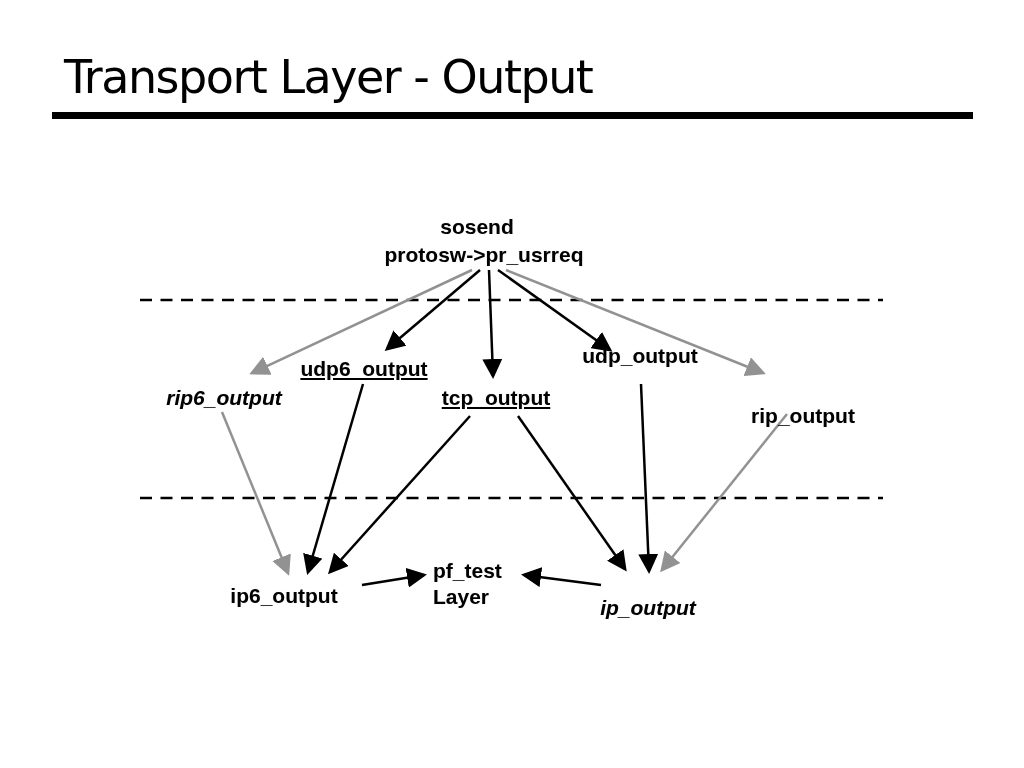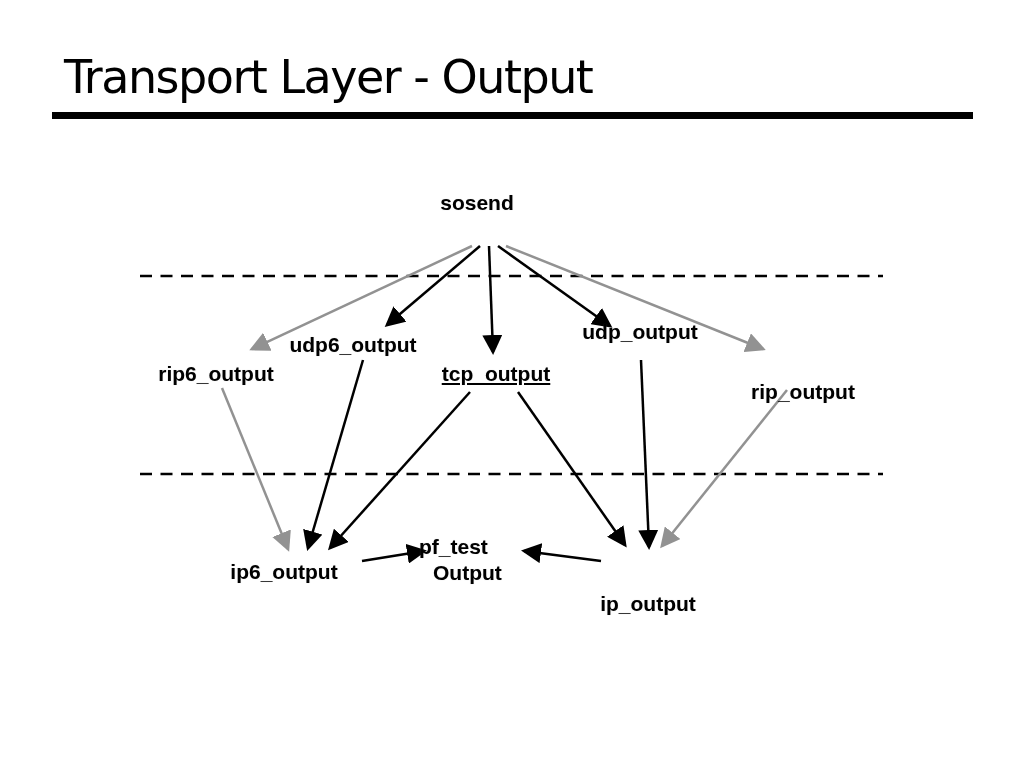--- a/index.html
+++ b/index.html
@@ -23,45 +23,45 @@
     line-height: 1.1;
     white-space: nowrap;
   }
   .title-underline {
     position: absolute;
     left: 52px; top: 112px;
     width: 921px; height: 7px;
     background: #000;
   }
 
-  .diagram { position: absolute; inset: 0; }
+  .diagram { position: absolute; inset: 0; margin-top: 24px; }
   #edge-layer { position: absolute; left: 0; top: 0; }
 
   .lbl {
     position: absolute;
     transform: translate(-50%, -50%);
     font-family: "Liberation Sans", sans-serif;
     font-weight: 700;
     font-size: 21px;
     color: #000;
     white-space: nowrap;
     text-shadow: 0 0 1px rgba(120,120,120,0.35);
   }
   .lbl.left-aligned { transform: translate(0, -50%); }
 
   #n-sosend1 { left: 477px; top: 203px; }
   #n-sosend2 { left: 484px; top: 231px; }
-  #n-udp6    { left: 353px; top: 345px; }
-  #n-rip6    { left: 216px; top: 374px; }
+  #n-udp6    { left: 364px; top: 345px; text-decoration: underline; }
+  #n-rip6    { left: 224px; top: 374px; font-style: italic; }
   #n-tcp     { left: 496px; top: 374px; text-decoration: underline; }
   #n-udp     { left: 640px; top: 332px; }
   #n-rip     { left: 803px; top: 392px; }
   #n-ip6     { left: 284px; top: 572px; }
-  #n-ip      { left: 648px; top: 604px; }
-  #n-pf1     { left: 419px; top: 547px; }
+  #n-ip      { left: 648px; top: 584px; font-style: italic; }
+  #n-pf1     { left: 433px; top: 547px; }
   #n-pf2     { left: 433px; top: 573px; }
 </style>
 </head>
 <body>
 
 <div class="slide">
 
   <div class="slide-title">Transport Layer - Output</div>
 
   <div class="title-underline"></div>
@@ -88,27 +88,28 @@
         <line x1="363" y1="360" x2="308" y2="548" stroke="#000000" stroke-width="2.5" marker-end="url(#ah-black)"></line>
         <line x1="470" y1="392" x2="330" y2="548" stroke="#000000" stroke-width="2.5" marker-end="url(#ah-black)"></line>
         <line x1="518" y1="392" x2="625" y2="545" stroke="#000000" stroke-width="2.5" marker-end="url(#ah-black)"></line>
         <line x1="641" y1="360" x2="649" y2="547" stroke="#000000" stroke-width="2.5" marker-end="url(#ah-black)"></line>
         <line x1="787" y1="390" x2="662" y2="546" stroke="#929292" stroke-width="2.5" marker-end="url(#ah-gray)"></line>
         <line x1="362" y1="561" x2="424" y2="551" stroke="#000000" stroke-width="2.5" marker-end="url(#ah-black)"></line>
         <line x1="601" y1="561" x2="524" y2="551" stroke="#000000" stroke-width="2.5" marker-end="url(#ah-black)"></line>
       </svg>
 
     <div class="lbl" id="n-sosend1">sosend</div>
+    <div class="lbl" id="n-sosend2">protosw-&gt;pr_usrreq</div>
 
     <div class="lbl" id="n-udp6">udp6_output</div>
     <div class="lbl" id="n-rip6">rip6_output</div>
     <div class="lbl" id="n-tcp">tcp_output</div>
     <div class="lbl" id="n-udp">udp_output</div>
     <div class="lbl" id="n-rip">rip_output</div>
 
     <div class="lbl" id="n-ip6">ip6_output</div>
     <div class="lbl" id="n-ip">ip_output</div>
 
     <div class="lbl left-aligned" id="n-pf1">pf_test</div>
-    <div class="lbl left-aligned" id="n-pf2">Output</div>
+    <div class="lbl left-aligned" id="n-pf2">Layer</div>
 
   </div>
 </div>
 
 </body></html>

